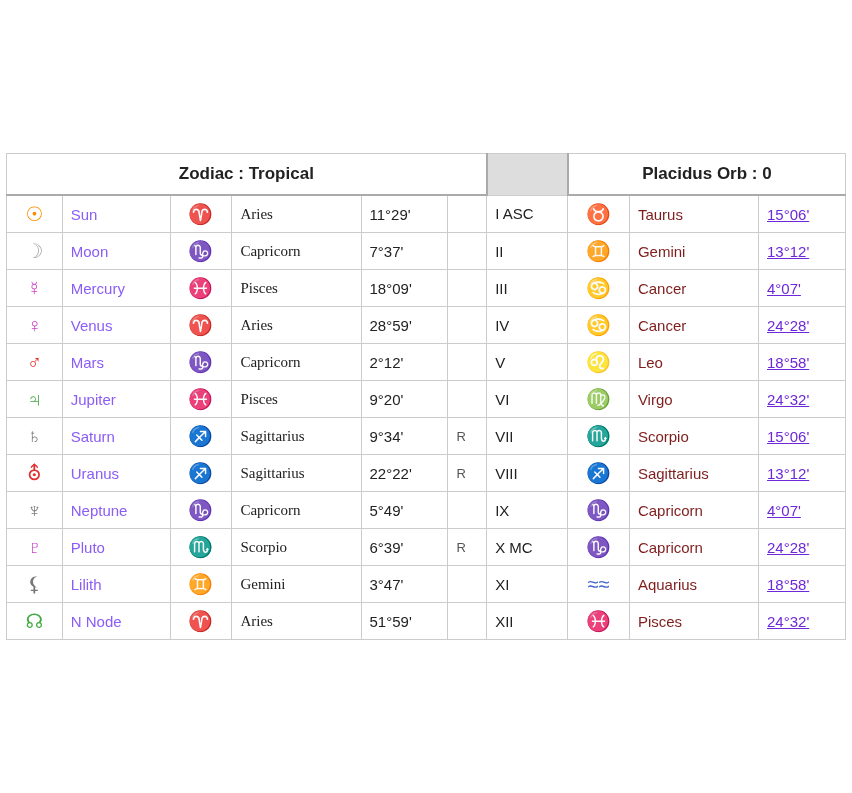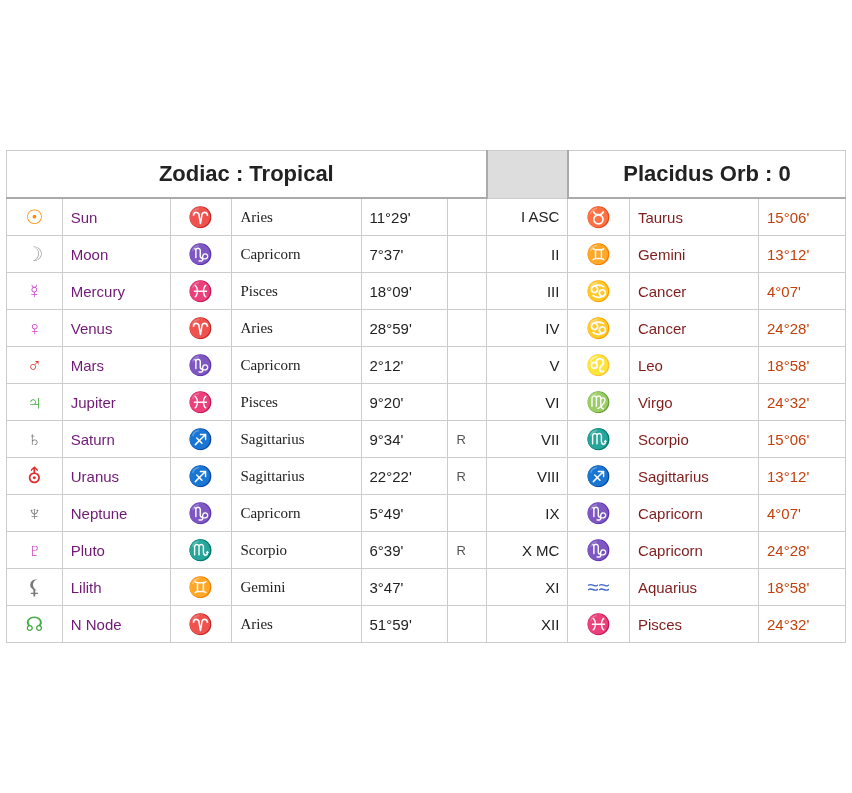--- a/index.html
+++ b/index.html
@@ -18,41 +18,41 @@
       width: 840px;
       border: 1.5px solid #aaa;
     }
     .main-table th, .main-table td {
       border: 1px solid #ccc;
       padding: 6px 8px;
       white-space: nowrap;
     }
     .header-row th {
       font-weight: bold;
-      font-size: 22px;
+      font-size: 17px;
       text-align: center;
       padding: 10px 8px;
       border-bottom: 2px solid #aaa;
       color: #222;
     }
     .divider-col {
       border-left: 2px solid #aaa !important;
       border-right: 2px solid #aaa !important;
       width: 4px;
       padding: 0 !important;
       background: #ddd;
     }
     .symbol-cell {
       text-align: center;
       width: 38px;
       font-size: 20px;
     }
     .name-cell {
       width: 68px;
-      color: #701a75;
+      color: #8b5cf6;
     }
     .sign-symbol-cell {
       text-align: center;
       width: 32px;
       font-size: 20px;
     }
     .sign-name-cell {
       width: 88px;
       color: #222;
       font-family: Liberation Serif, serif;
@@ -62,34 +62,35 @@
       color: #222;
     }
     .retro-cell {
       width: 18px;
       color: #555;
       font-size: 13px;
     }
     .house-cell {
       width: 50px;
       color: #222;
-      text-align: right;
+      text-align: left;
     }
     .right-sign-symbol {
       text-align: center;
       width: 32px;
       font-size: 20px;
     }
     .right-sign-name {
       width: 88px;
       color: #7f1d1d;
     }
     .right-degree {
       width: 52px;
-      color: #c2410c;
+      color: #6d28d9;
+      text-decoration: underline;
     }
 
     
     .sun-sym { color: #ff8c00; }
     .moon-sym { color: #aaa; }
     .mercury-sym { color: #cc44cc; }
     .venus-sym { color: #cc44cc; }
     .mars-sym { color: #e03030; }
     .jupiter-sym { color: #44aa44; }
     .saturn-sym { color: #777; }

